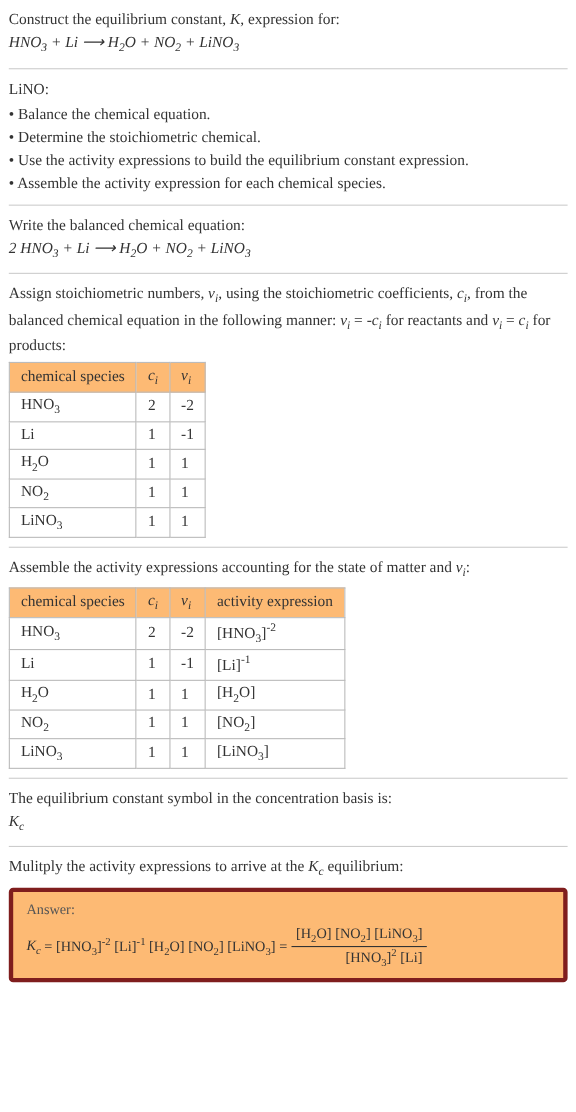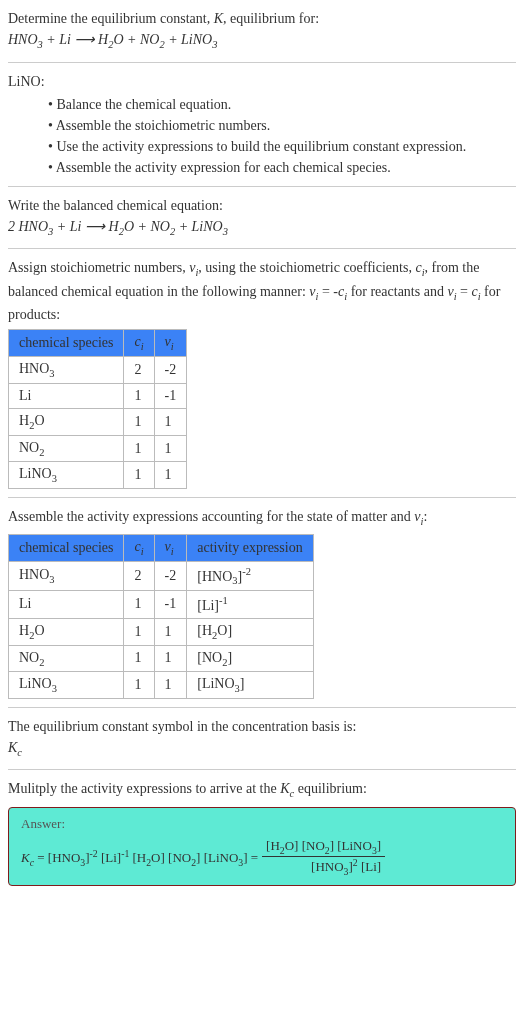--- a/index.html
+++ b/index.html
@@ -36,41 +36,40 @@
     }
     sup {
       font-size: 0.75em;
       vertical-align: super;
     }
     .bullet-list {
       margin-top: 2px;
     }
     .bullet-item {
       line-height: 1.5;
-      margin-left: 40px;
     }
     table {
       border-collapse: collapse;
       margin-top: 4px;
     }
     th, td {
       border: 1px solid #bbb;
       padding: 4px 10px;
       text-align: left;
       font-weight: normal;
     }
     th {
-      background: #3b82f6;
+      background: #fdba74;
     }
     .italic {
       font-style: italic;
     }
     .answer-box {
-      background: #5eead4;
-      border: 1px solid #7f1d1d;
+      background: #fdba74;
+      border: 4px solid #7f1d1d;
       border-radius: 4px;
       padding: 8px 12px;
       margin-top: 6px;
     }
     .answer-label {
       font-size: 13px;
       color: #555;
       margin-bottom: 6px;
     }
     .frac {
@@ -94,34 +93,34 @@
       flex-wrap: nowrap;
       font-size: 13px;
       font-family: Liberation Serif, serif;
     }
   </style>
 </head>
 <body>
 
 <div class="section">
   <div class="line">
-    <span>Determine the equilibrium constant, </span><span class="italic">K</span><span>, equilibrium for:</span>
+    <span>Construct the equilibrium constant, </span><span class="italic">K</span><span>, expression for:</span>
   </div>
   <div class="equation">
     HNO<sub>3</sub> + Li ⟶ H<sub>2</sub>O + NO<sub>2</sub> + LiNO<sub>3</sub>
   </div>
 </div>
 
 <hr class="divider">
 
 <div class="section">
   <div class="line">LiNO:</div>
   <div class="bullet-list">
     <div class="bullet-item">• Balance the chemical equation.</div>
-    <div class="bullet-item">• Assemble the stoichiometric numbers.</div>
+    <div class="bullet-item">• Determine the stoichiometric chemical.</div>
     <div class="bullet-item">• Use the activity expressions to build the equilibrium constant expression.</div>
     <div class="bullet-item">• Assemble the activity expression for each chemical species.</div>
   </div>
 </div>
 
 <hr class="divider">
 
 <div class="section">
   <div class="line">Write the balanced chemical equation:</div>
   <div class="equation">

